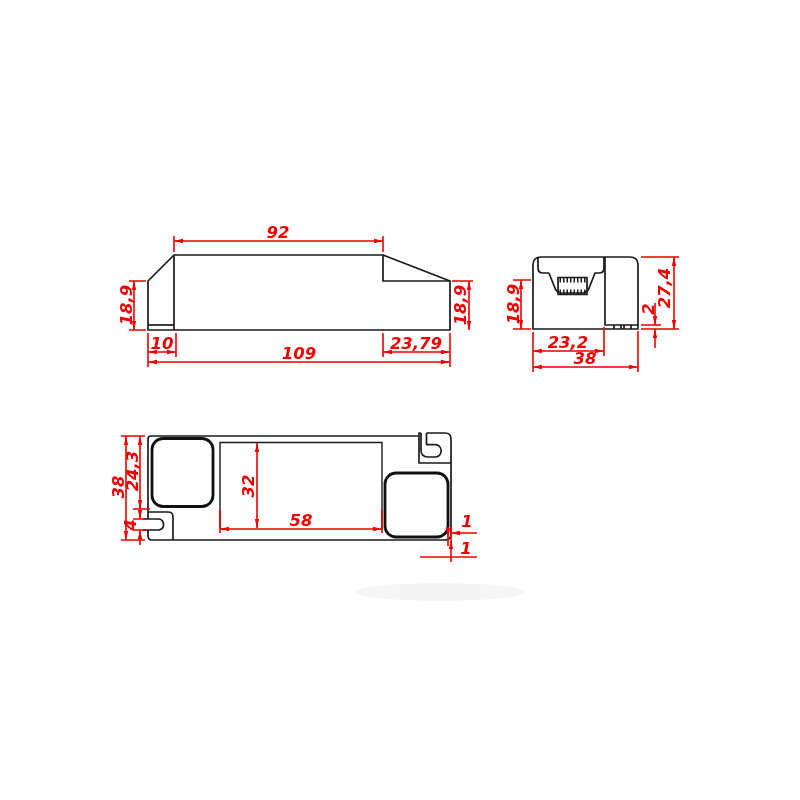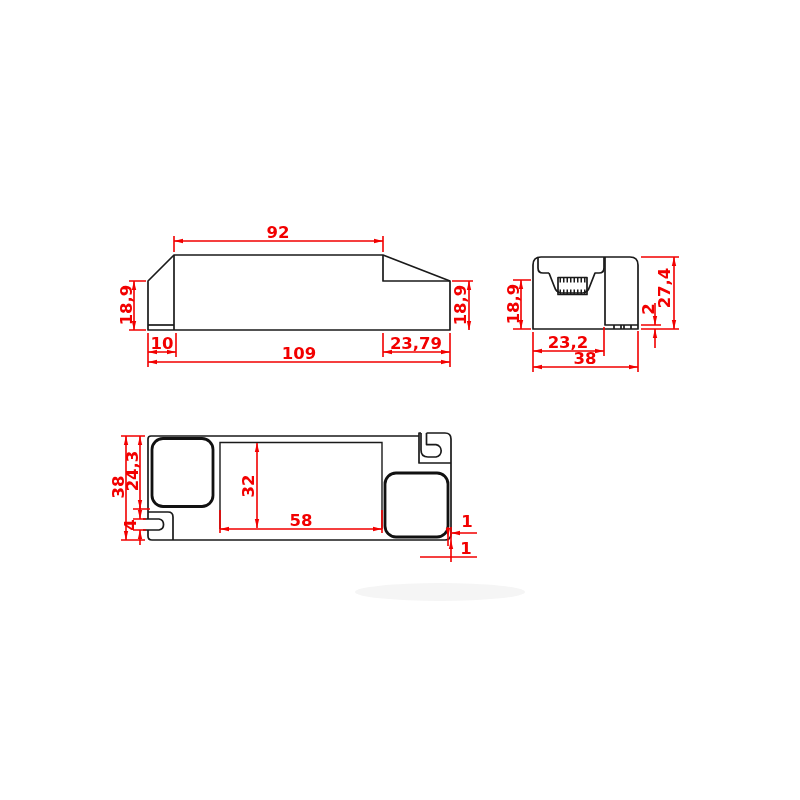--- a/index.html
+++ b/index.html
@@ -1,16 +1,16 @@
 <!DOCTYPE html>
 <html><head>
 <meta charset="utf-8">
 <style>
   html,body{margin:0;padding:0;background:#ffffff;}
-  .stage{width:800px;height:800px;position:relative;background:#ffffff;overflow:hidden;}
+  .stage{width:800px;height:800px;position:relative;background:#ffffff;overflow:hidden;font-style:italic;}
   svg{display:block;}
   .out{stroke:#1a1a1a;stroke-width:1.7;fill:none;stroke-linejoin:round;stroke-linecap:butt;}
   .out-thick{stroke:#111111;stroke-width:2.8;fill:none;stroke-linejoin:round;}
   .out-thin{stroke:#1a1a1a;stroke-width:1.4;fill:none;}
   .dim{stroke:#f20000;stroke-width:1.6;fill:none;stroke-linecap:butt;}
   .arr{fill:#f20000;stroke:none;}
   .dtx{font-family:"DejaVu Sans","Liberation Sans",sans-serif;font-weight:bold;
        font-size:16.5px;fill:#f20000;}
   .teeth{stroke:#1a1a1a;stroke-width:5;stroke-dasharray:1.5 2;fill:none;}
 </style>

